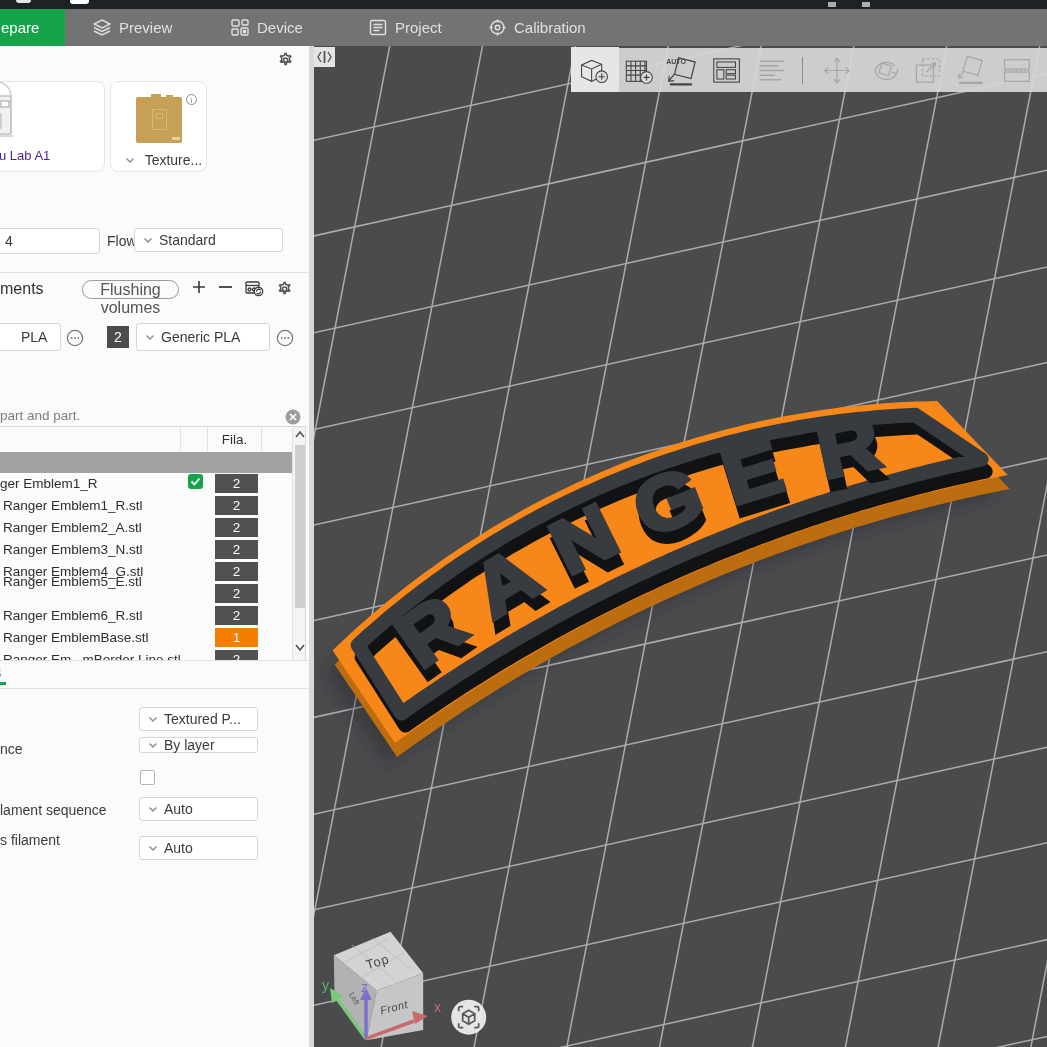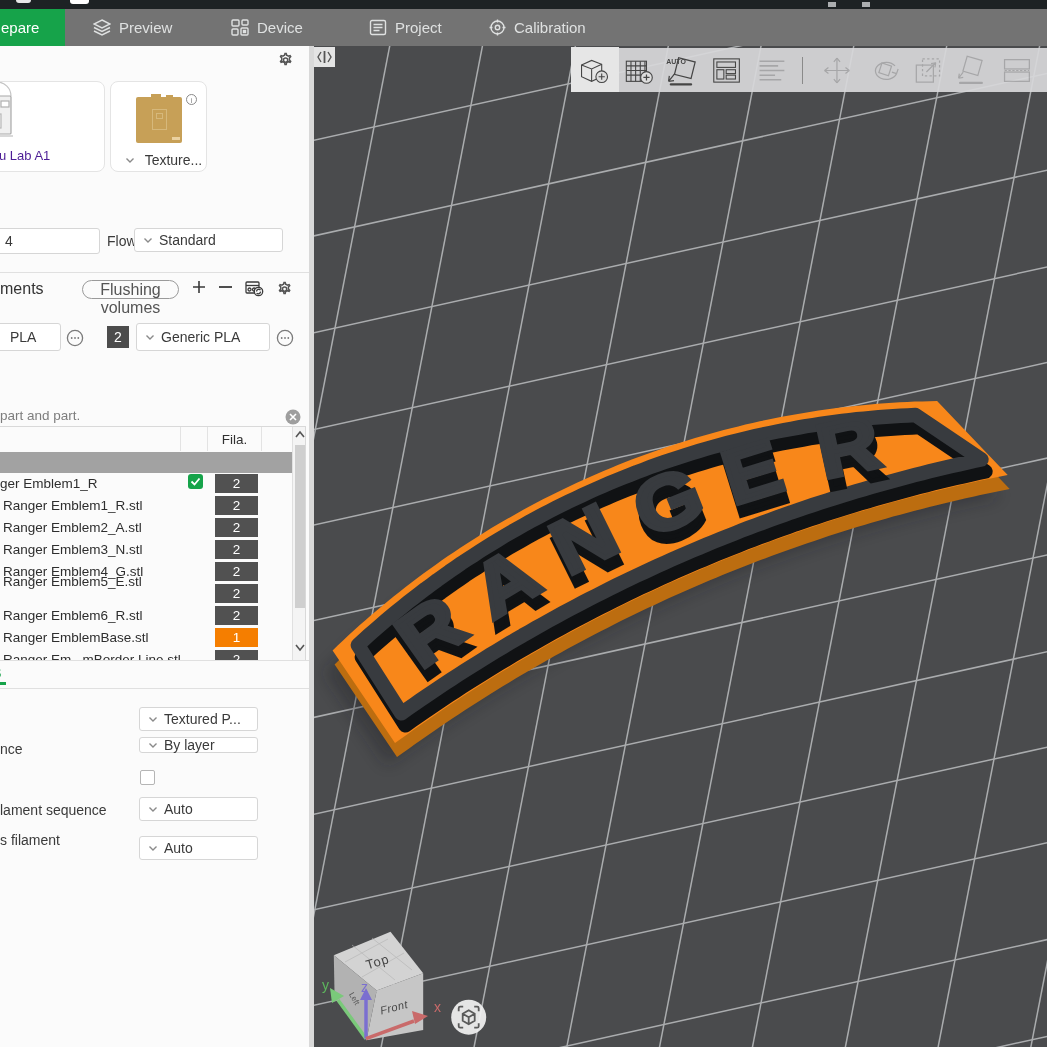--- a/index.html
+++ b/index.html
@@ -141,21 +141,21 @@
       </svg>
     </div>
   <div class="abs" style="left:276px;top:235px">
       <svg width="17" height="17" viewBox="0 0 17 17">
         <path fill="none" stroke="#555" stroke-width="1.5" d="M8,1.5 l1.2,0 l0.5,1.8 a5 5 0 0 1 1.6,0.9 l1.8,-0.6 l0.6,1 l-1.3,1.4 a5 5 0 0 1 0,1.9 l1.3,1.4 l-0.6,1 l-1.8,-0.6 a5 5 0 0 1 -1.6,0.9 l-0.5,1.8 l-1.2,0 l-0.5,-1.8 a5 5 0 0 1 -1.6,-0.9 l-1.8,0.6 l-0.6,-1 l1.3,-1.4 a5 5 0 0 1 0,-1.9 l-1.3,-1.4 l0.6,-1 l1.8,0.6 a5 5 0 0 1 1.6,-0.9 Z"></path>
         <circle cx="8.6" cy="8.1" r="2.1" fill="none" stroke="#555" stroke-width="1.5"></circle>
       </svg>
     </div>
 
   <div class="inp" style="left:-20px;top:277px;width:81px;height:28px">
-      <span style="margin-left:29px">PLA</span>
+      <span style="margin-left:40px">PLA</span>
     </div>
   <div class="abs" style="left:66px;top:283px">
       <svg width="18" height="18" viewBox="0 0 18 18">
         <circle cx="9" cy="9" r="7.6" fill="none" stroke="#7a7a7a" stroke-width="1.3"></circle>
         <circle cx="5.7" cy="9" r="0.9" fill="#7a7a7a"></circle>
         <circle cx="9" cy="9" r="0.9" fill="#7a7a7a"></circle>
         <circle cx="12.3" cy="9" r="0.9" fill="#7a7a7a"></circle>
       </svg>
     </div>
   <div class="badge" style="left:107px;top:280px">2</div>

